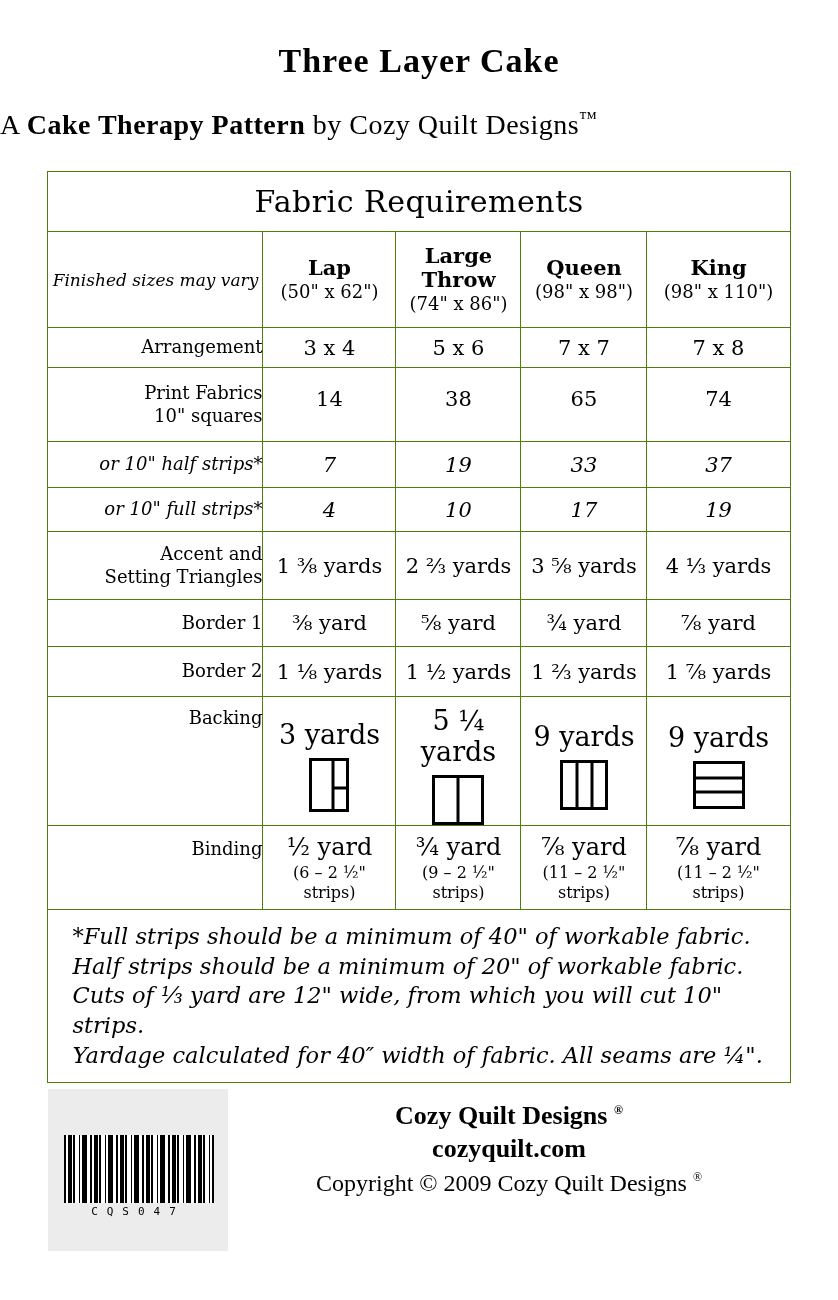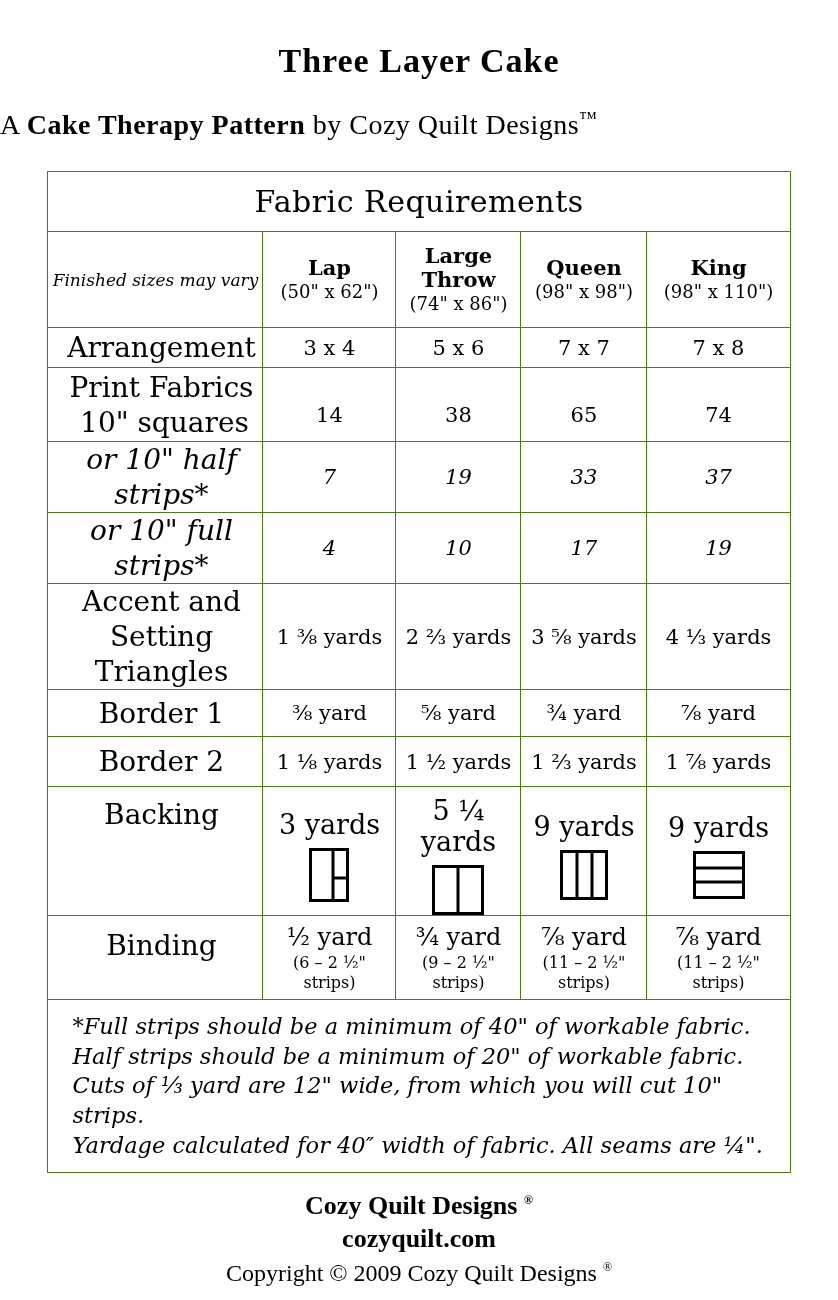--- a/index.html
+++ b/index.html
@@ -52,31 +52,31 @@
   .corner-note {
     font-style: italic;
     font-size: 17px;
     text-align: center;
   }
   .col-head { height: 96px; text-align: center; vertical-align: middle; }
   .col-name { display: block; font-size: 21px; font-weight: 700; line-height: 1.15; }
   .col-size { display: block; font-size: 18px; line-height: 1.3; }
 
   .row-label {
-    text-align: center;
+    text-align: right;
     padding-left: 12px;
-    font-size: 28px;
+    font-size: 18px;
     font-weight: 700;
     line-height: 1.25;
   }
   .row-label .sub { font-weight: normal; display: block; padding-left: 6px; }
   .row-label.italic { font-weight: normal; font-style: italic; }
   td.val { text-align: center; font-size: 21px; }
   td.val.italic { font-style: italic; }
-  tr.print-fabrics td.val { vertical-align: bottom; padding-bottom: 14px; }
+  tr.print-fabrics td.val { vertical-align: bottom; padding-bottom: 30px; }
 
   .backing-cell { text-align: center; vertical-align: top; padding-top: 8px; font-size: 27px; }
   .backing-cell svg { display: block; margin: 8px auto 0 auto; }
 
   .binding-main { display: block; font-size: 24px; line-height: 1.3; }
   .binding-sub { display: block; font-size: 16px; line-height: 1.25; }
 
   td.notes {
     padding: 12px 10px 12px 24px;
     font-style: italic;
@@ -288,18 +288,22 @@
       <div>*Full strips should be a minimum of 40" of workable fabric.</div>
       <div>Half strips should be a minimum of 20" of workable fabric.</div>
       <div>Cuts of ⅓ yard are 12" wide, from which you will cut 10" strips.</div>
       <div>Yardage calculated for 40″ width of fabric. All seams are ¼".</div>
     </td>
   </tr>
 </tbody>
   </table>
 
 <div class="footer">
+  <div class="barcode-box">
+    <div class="barcode-bars"></div>
+    <div class="barcode-text">CQS047</div>
+  </div>
   <div class="footer-text hand">
     <div class="footer-brand"><span>Cozy Quilt Designs</span> <span class="reg">®</span></div>
     <div class="footer-site">cozyquilt.com</div>
     <div class="footer-copy"><span>Copyright © 2009 Cozy Quilt Designs</span> <span class="reg">®</span></div>
   </div>
 </div>
 
 </body></html>

